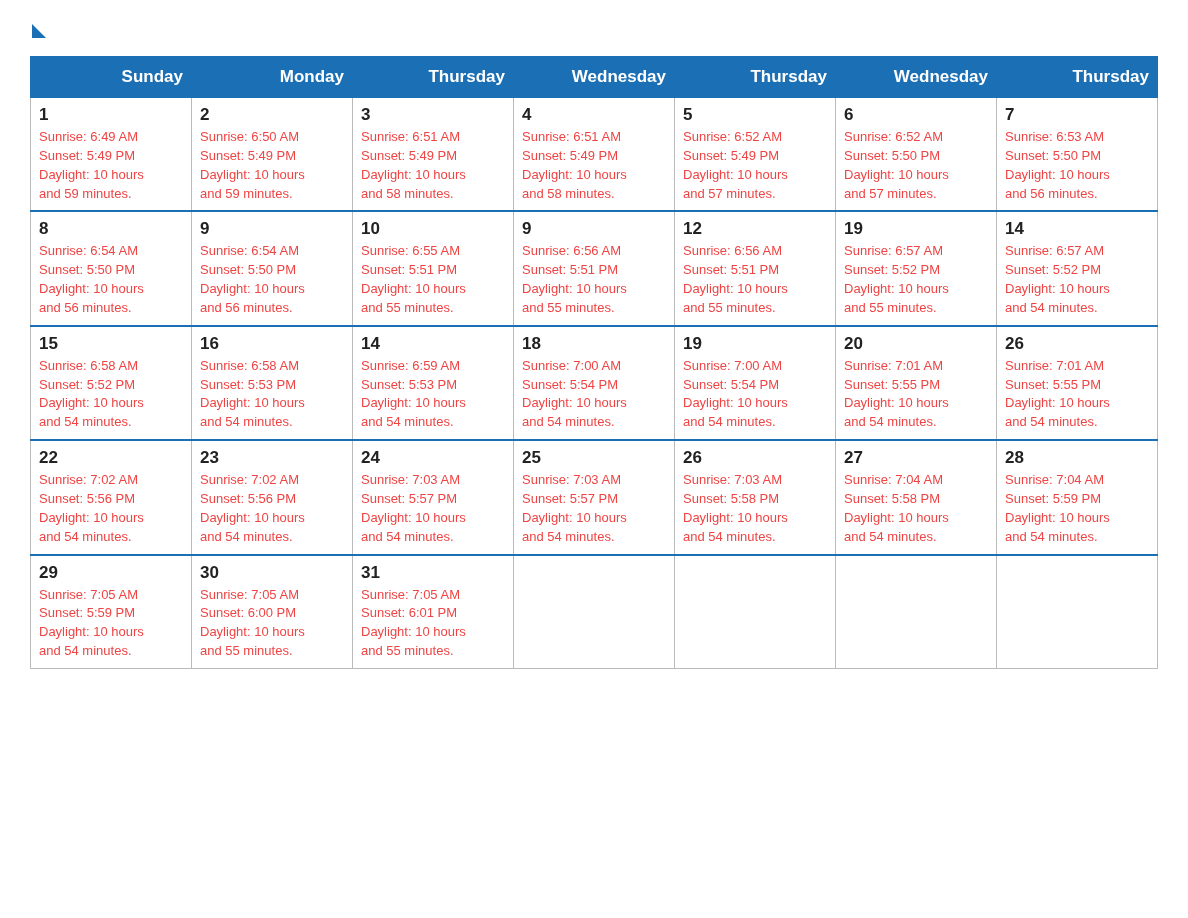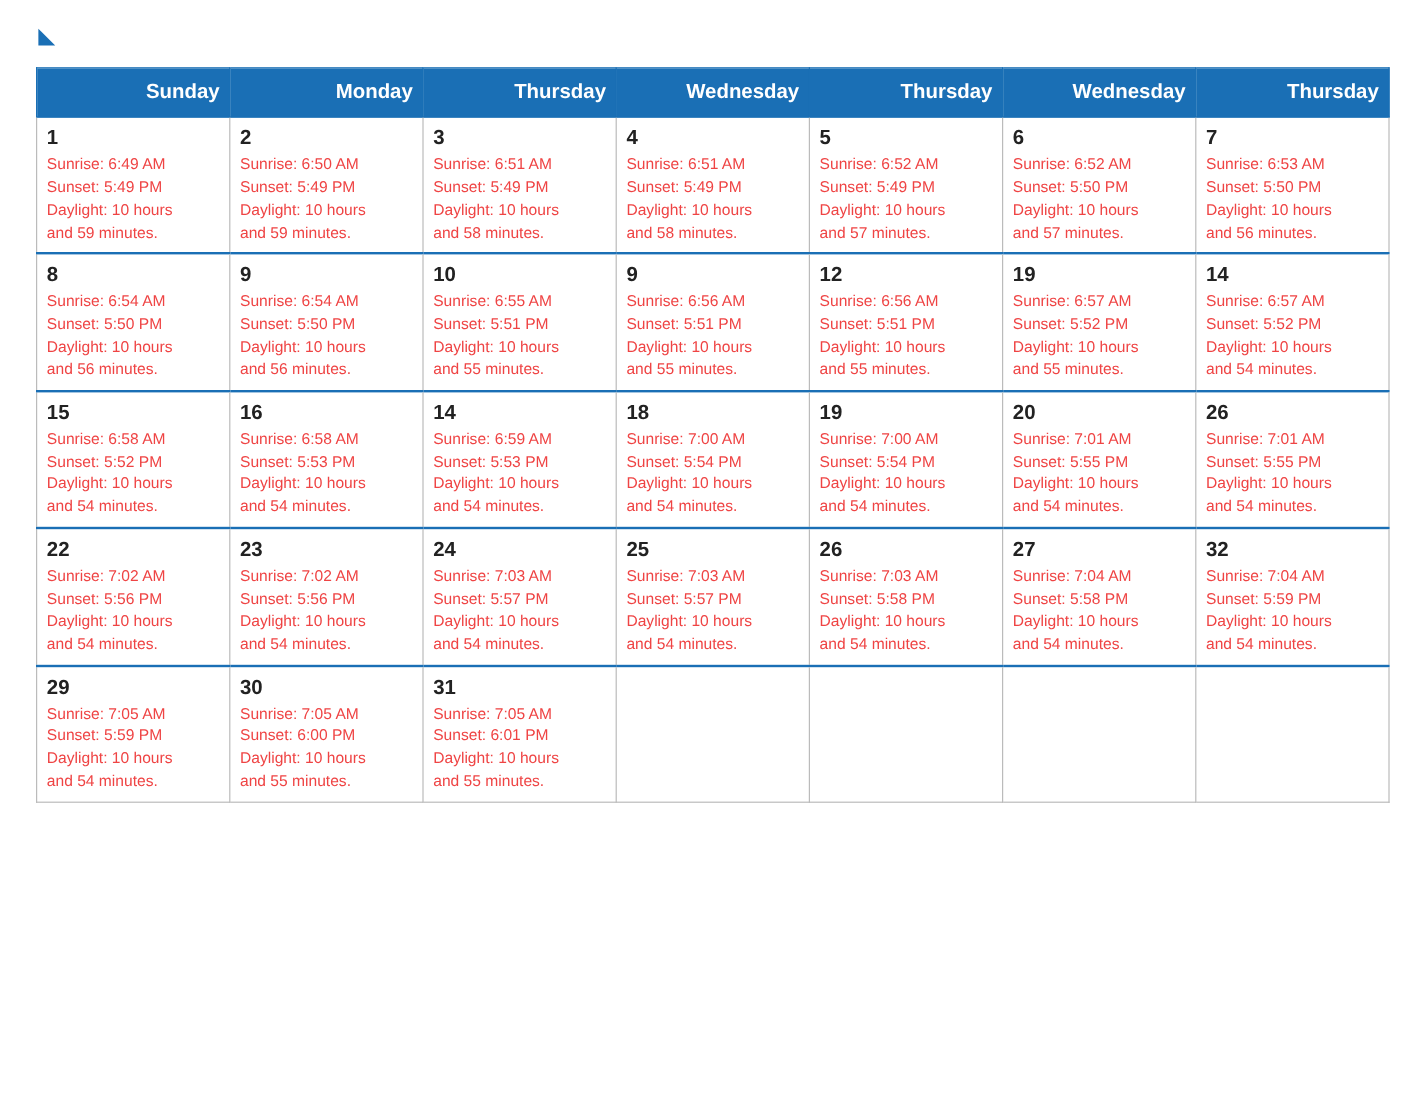--- a/index.html
+++ b/index.html
@@ -240,21 +240,21 @@
         </td>
         <td>
           <span class="day-number">26</span>
           <div class="day-info">Sunrise: 7:03 AM<br>Sunset: 5:58 PM<br>Daylight: 10 hours<br>and 54 minutes.</div>
         </td>
         <td>
           <span class="day-number">27</span>
           <div class="day-info">Sunrise: 7:04 AM<br>Sunset: 5:58 PM<br>Daylight: 10 hours<br>and 54 minutes.</div>
         </td>
         <td>
-          <span class="day-number">32</span>
+          <span class="day-number">28</span>
           <div class="day-info">Sunrise: 7:04 AM<br>Sunset: 5:59 PM<br>Daylight: 10 hours<br>and 54 minutes.</div>
         </td>
       </tr>
       <tr class="row-divider">
         <td>
           <span class="day-number">29</span>
           <div class="day-info">Sunrise: 7:05 AM<br>Sunset: 5:59 PM<br>Daylight: 10 hours<br>and 54 minutes.</div>
         </td>
         <td>
           <span class="day-number">30</span>

